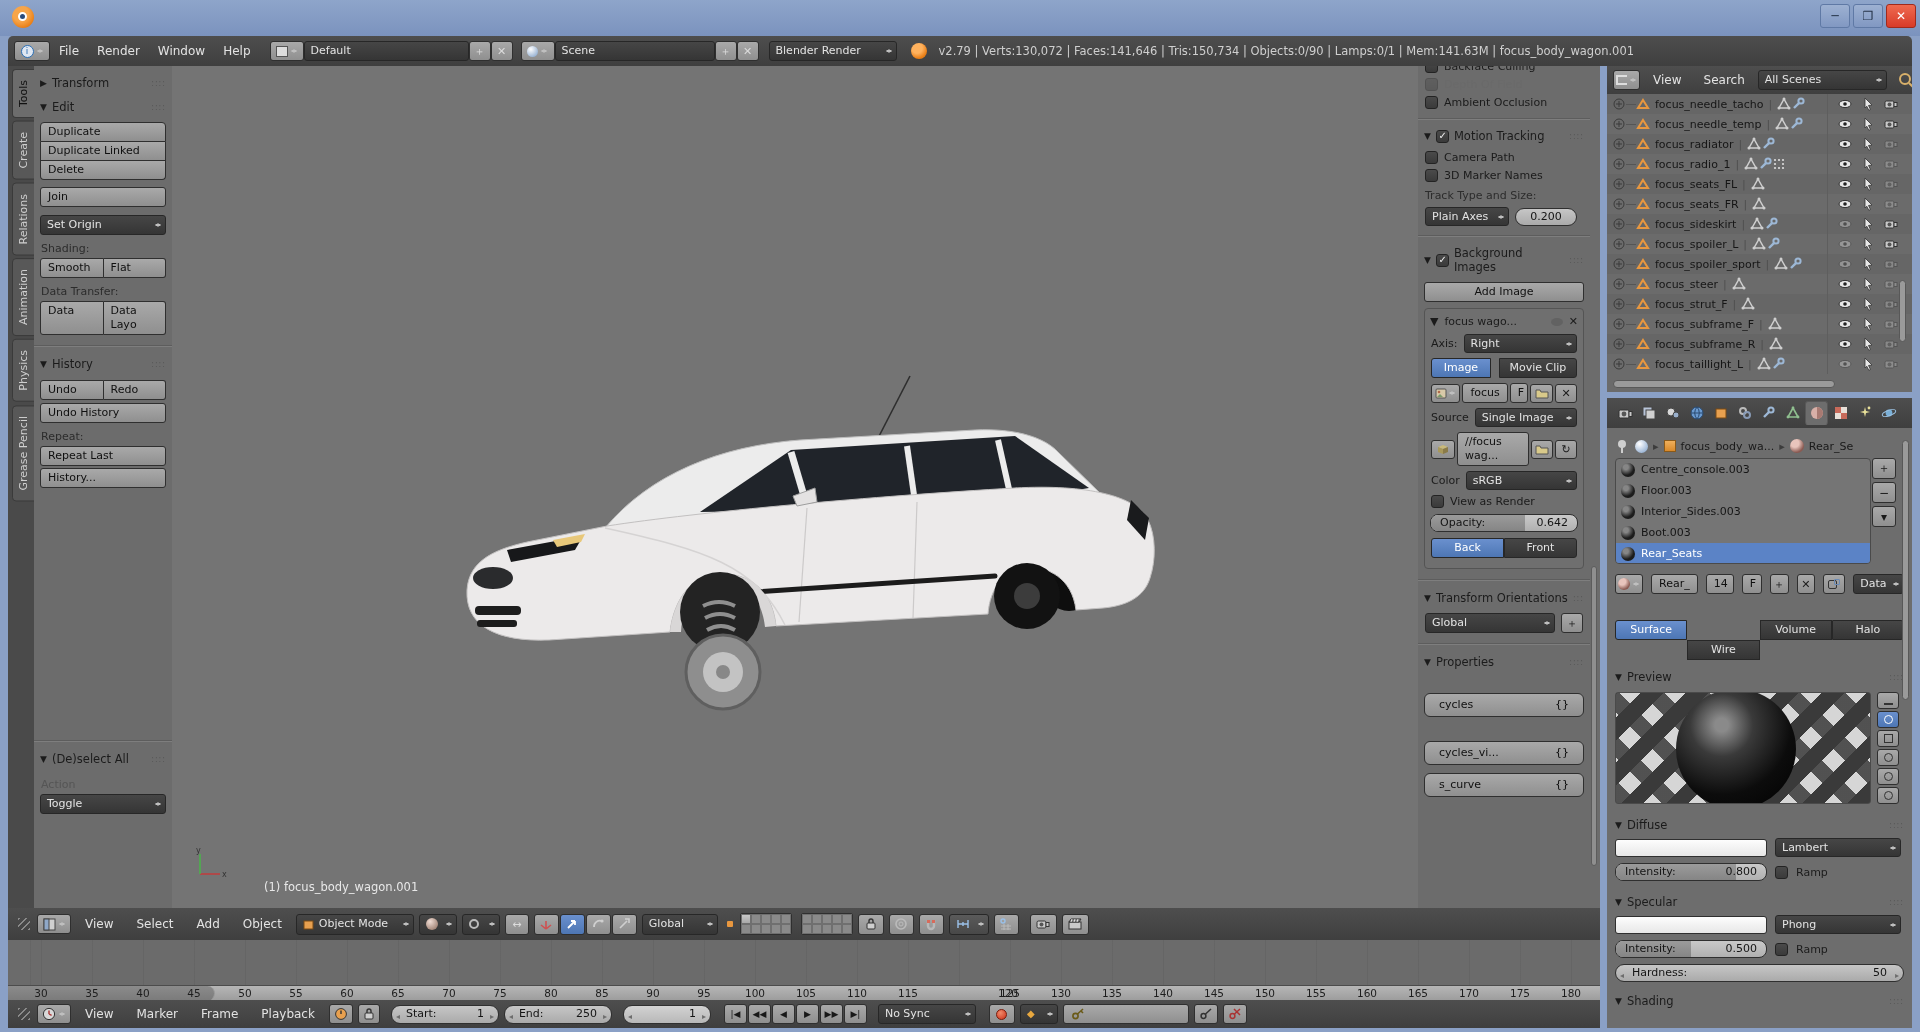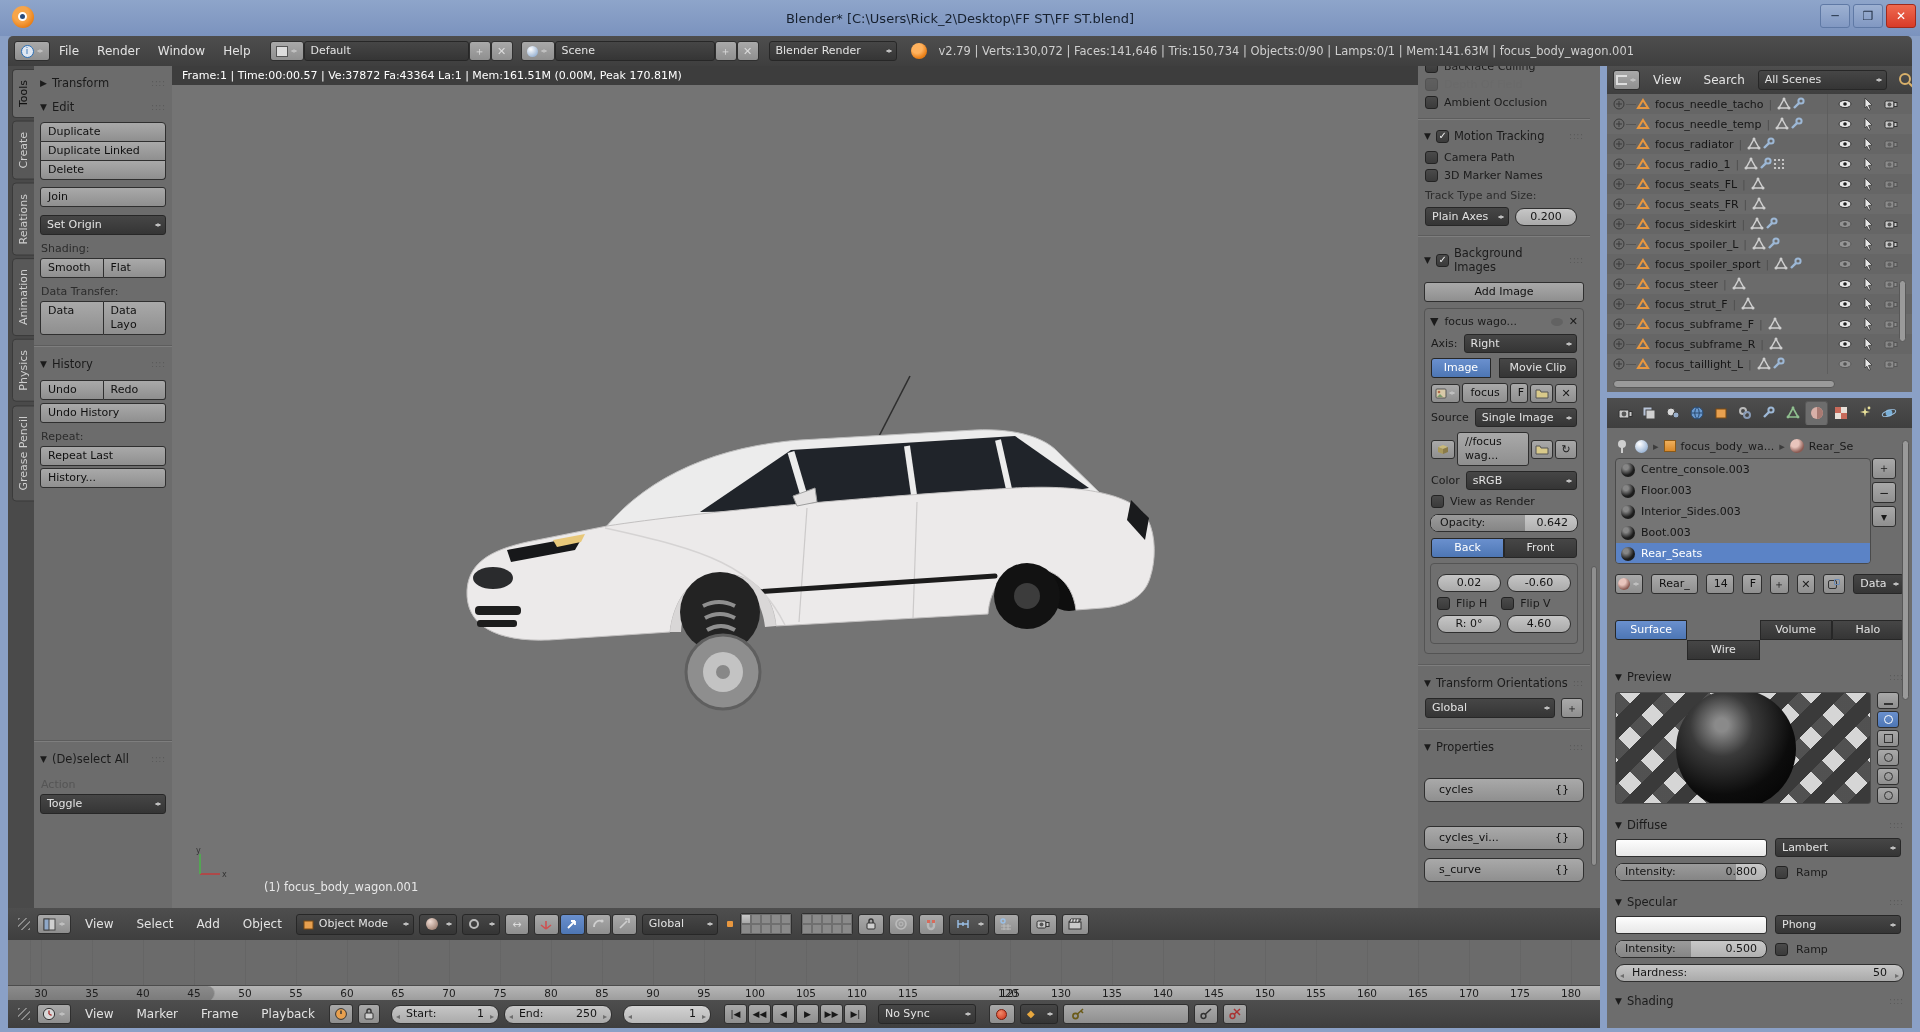--- a/index.html
+++ b/index.html
@@ -152,21 +152,20 @@
 </style>
 </head>
 <body>
 
 <div class="win">
 
   <div class="abs titlebar">
     <span class="blender-logo">
         <i></i>
       </span>
-    <div class="title-text">Blender* [C:\Users\Rick_2\Desktop\FF ST\FF ST.blend]</div>
     <div class="winbtns">
       <div class="winbtn">─</div>
       <div class="winbtn">❐</div>
       <div class="winbtn close">✕</div>
     </div>
   </div>
 
   <div class="abs menubar hdr">
     <div class="icon-btn" style="width:36px;height:20px;gap:2px">
       <span style="width:13px;height:13px;border-radius:50%;border:1.5px solid #2b6fb5;color:#2b6fb5;font-size:9px;line-height:11px;text-align:center;background:#dfe7f2">i</span>
@@ -259,21 +258,20 @@
       <span class="tri">▼</span>
         <span>(De)select All</span>
         <span class="grip">::::</span>
       </div>
     <div class="shelf-label dim">Action</div>
     <div class="dd" style="height:20px">
       <span>Toggle</span><span class="updn"></span></div>
   </div>
 
   <div class="abs viewport">
-    <div class="vstats">Frame:1 | Time:00:00.57 | Ve:37872 Fa:43364 La:1 | Mem:161.51M (0.00M, Peak 170.81M)</div>
 
     <svg class="abs" style="left:283px;top:289px" width="720" height="370" viewBox="0 -30 720 340">
       <line x1="420" y1="44" x2="455" y2="-24" stroke="#2e2e2e" stroke-width="1.6"></line>
 
       <circle cx="614" cy="186" r="25" fill="#0e0e0e"></circle>
 
       <path d="M150,128 C195,74 265,46 345,40 L520,30 C562,28 590,38 603,52 L646,94 L560,100 C430,110 290,120 150,128 Z" fill="#ececec" stroke="#bdbdbd" stroke-width="1"></path>
 
       <path d="M245,112 L336,50 L560,36 L634,88 L598,94 C480,103 360,110 245,112 Z" fill="#20242a"></path>
       <path d="M336,52 L352,106" stroke="#ececec" stroke-width="7"></path>
@@ -429,36 +427,20 @@
           <span>View as Render</span>
         </div>
         <div class="slider" style="height: 18px; margin: 6px 0px;">
           <span class="fill" style="width: 64.2%;"></span>
           <span class="lab">Opacity:</span>
           <span class="val">0.642</span>
         </div>
         <div class="np-row" style="gap: 0px;">
           <div class="dd bluebtn" style="flex: 1 1 0%; text-align: center; border-radius: 3px 0px 0px 3px;">Back</div>
           <div class="dd" style="flex: 1 1 0%; text-align: center; border-radius: 0px 3px 3px 0px;">Front</div>
-        </div>
-        <div class="npbox">
-          <div class="np-row">
-            <div class="numbtn" style="flex: 1 1 0%; height: 18px;">0.02</div>
-            <div class="numbtn" style="flex: 1 1 0%; height: 18px;">-0.60</div>
-          </div>
-          <div class="np-row">
-            <span class="cb"></span>
-            <span>Flip H</span>
-            <span class="cb" style="margin-left: 8px;"></span>
-            <span>Flip V</span>
-          </div>
-          <div class="np-row">
-            <div class="numbtn" style="flex: 1 1 0%; height: 18px;">R: 0°</div>
-            <div class="numbtn" style="flex: 1 1 0%; height: 18px;">4.60</div>
-          </div>
         </div>
       </div>
       <div class="sep" style="margin: 10px -6px;"></div>
       <div class="panel-title" style="margin: 8px 0px;">
         <span class="tri">▼</span>
         <span>Transform Orientations</span>
         <span class="grip">:::</span>
       </div>
       <div class="np-row">
         <div class="dd" style="flex: 1 1 0%; height: 20px;"><span>Global</span><span class="updn"></span></div>

